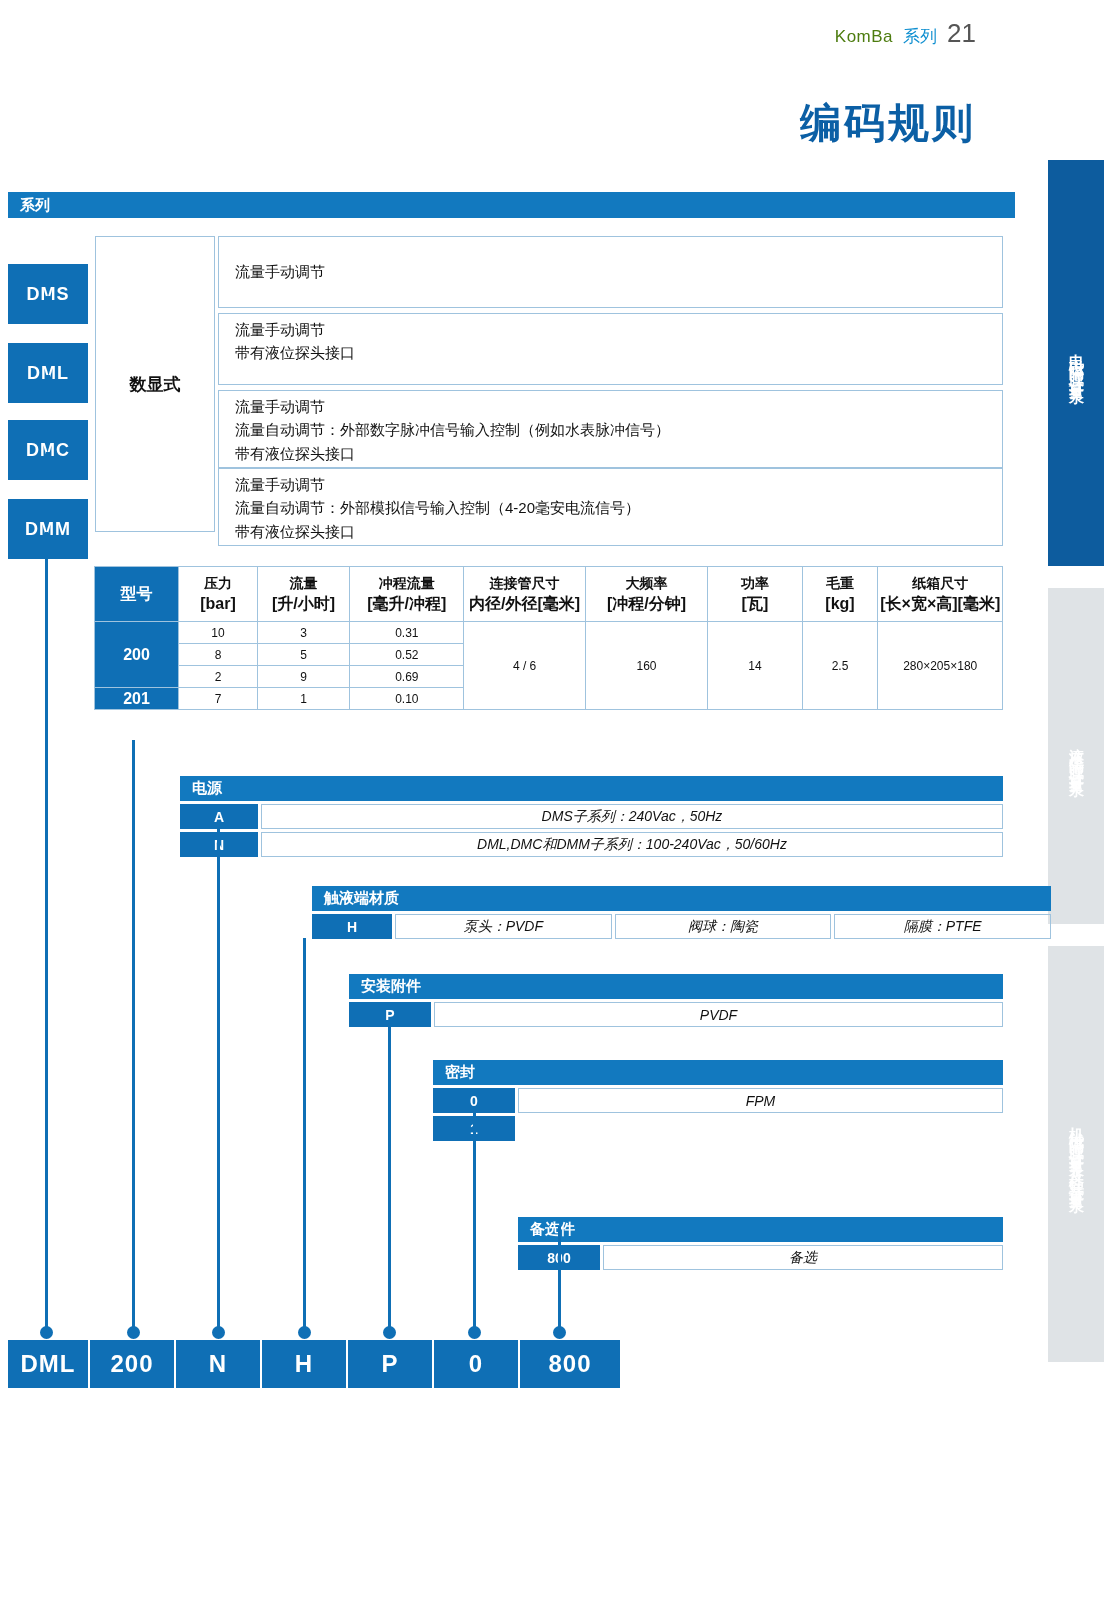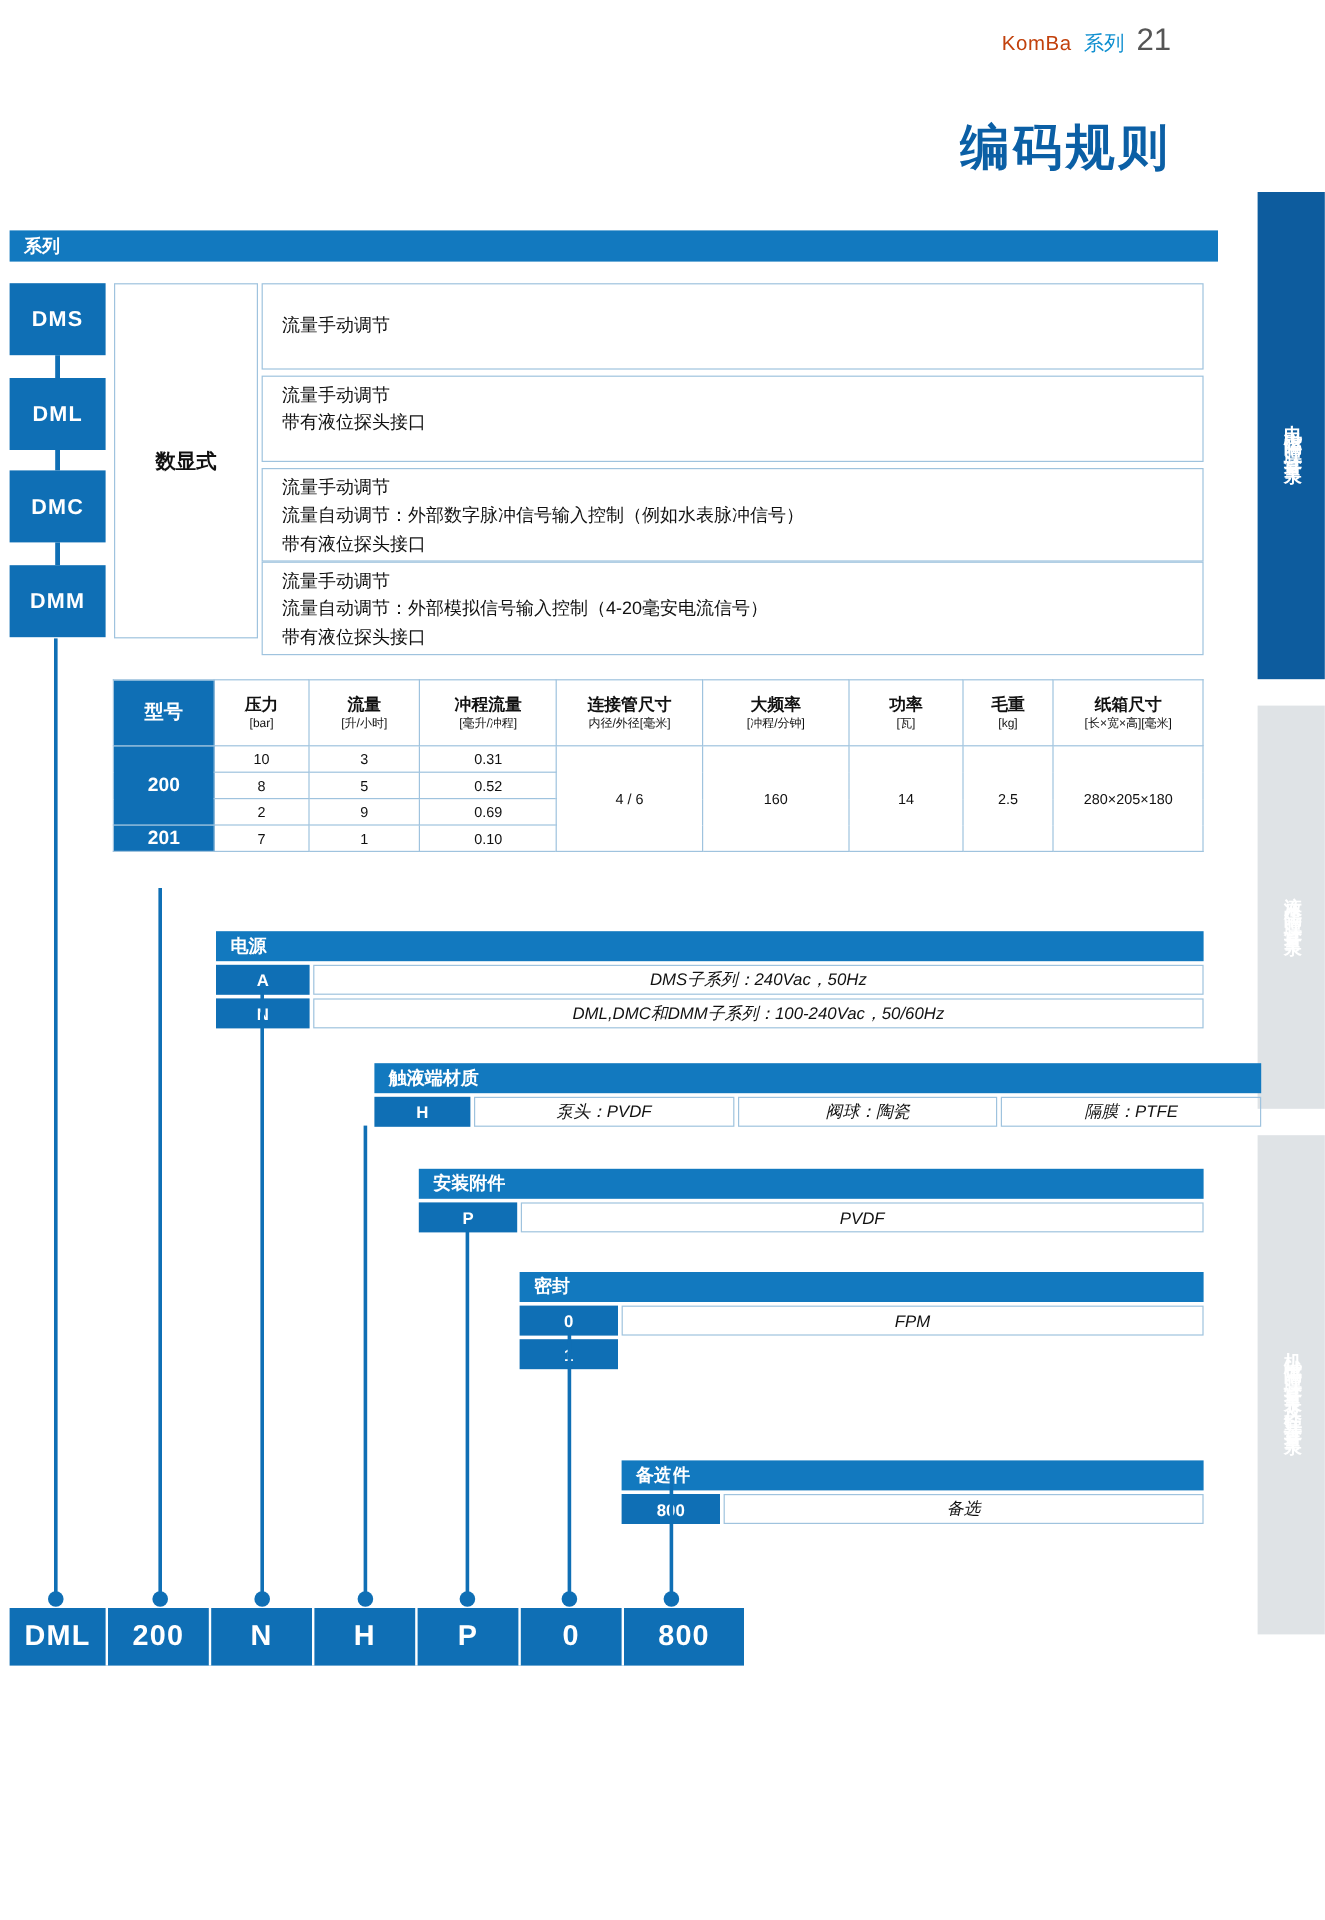--- a/index.html
+++ b/index.html
@@ -8,61 +8,61 @@
     background:#ffffff;
     font-family:"Liberation Sans","DejaVu Sans",sans-serif;
     color:#1a1a1a;
     position:relative;
     overflow:hidden;
   }
   .page{position:relative;width:1104px;height:1600px;}
 
   
   .hdr{position:absolute;top:18px;right:128px;display:flex;align-items:baseline;gap:10px;}
-  .hdr .brand{color:#c2410c;font-size:17px;letter-spacing:.5px;}
+  .hdr .brand{color:#4d7c0f;font-size:17px;letter-spacing:.5px;}
   .hdr .series{color:#0f8fd0;font-size:17px;}
   .hdr .pageno{color:#555;font-size:26px;font-weight:400;}
 
   .title{position:absolute;top:96px;right:128px;font-size:41px;font-weight:bold;color:#0b5fa5;letter-spacing:3px;}
 
   
   .tabcol{position:absolute;right:0;top:160px;width:56px;}
   .tab{width:56px;margin-bottom:22px;display:flex;align-items:center;justify-content:center;
        writing-mode:vertical-rl;letter-spacing:6px;font-size:15px;font-weight:bold;padding:18px 0;}
   .tab.dark{background:#0d5c9e;color:#fff;height:370px;}
   .tab.light{background:#dfe3e6;color:#ffffff;height:300px;}
   .tab.light2{background:#dfe3e6;color:#ffffff;height:380px;}
 
   
   .bluebar{background:#1279bf;color:#fff;font-weight:bold;font-size:15px;display:flex;align-items:center;padding-left:12px;}
 
   
   .series-hdr{position:absolute;left:8px;top:192px;width:995px;height:26px;}
   .codebox{position:absolute;left:8px;width:80px;height:60px;background:#0f6fb5;color:#fff;
-           display:flex;align-items:center;justify-content:center;font-weight:bold;font-size:18px;letter-spacing:1px;}
+           display:flex;align-items:center;justify-content:center;font-weight:bold;font-size:18px;letter-spacing:1px;margin-top:28px;}
   .codebox.c1{top:236px;} .codebox.c2{top:315px;} .codebox.c3{top:392px;} .codebox.c4{top:471px;}
   .vlink{position:absolute;left:46px;width:4px;background:#0f6fb5;}
   .vl1{top:296px;height:19px;} .vl2{top:375px;height:17px;} .vl3{top:452px;height:19px;}
 
   .digital{position:absolute;left:95px;top:236px;width:120px;height:296px;
            border:1px solid #9fc3de;display:flex;align-items:center;justify-content:center;
            font-weight:bold;font-size:17px;color:#111;box-sizing:border-box;}
 
   .desc{position:absolute;left:218px;border:1px solid #9fc3de;box-sizing:border-box;
         padding:4px 16px;font-size:15px;line-height:1.55;color:#111;}
   .d1{top:236px;width:785px;height:72px;display:flex;align-items:center;}
   .d2{top:313px;width:785px;height:72px;}
   .d3{top:390px;width:785px;height:78px;}
   .d4{top:468px;width:785px;height:78px;}
 
   
   .spec{position:absolute;left:94px;top:566px;width:909px;border-collapse:collapse;}
   .spec td,.spec th{border:1px solid #9fc3de;text-align:center;font-size:12px;color:#111;padding:0;}
   .spec .hd{height:54px;font-weight:bold;font-size:14px;line-height:1.35;}
-  .spec .hd .sub{font-weight:normal;font-size:10px;}
+  .spec .hd .sub{font-weight:bold;font-size:16px;}
   .spec .modelcell{background:#0f6fb5;color:#fff;font-weight:bold;font-size:16px;}
   .spec .r{height:22px;}
 
   
   .blk{position:absolute;}
   .blk .hdrbar{height:25px;}
   .blk .row{display:flex;height:25px;margin-top:3px;}
   .blk .key{background:#0f6fb5;color:#fff;font-weight:bold;font-size:14px;display:flex;align-items:center;justify-content:center;}
   .blk .val{border:1px solid #9fc3de;box-sizing:border-box;display:flex;align-items:center;justify-content:center;font-size:14px;color:#111;margin-left:3px;flex:1;font-style:italic;}
 

